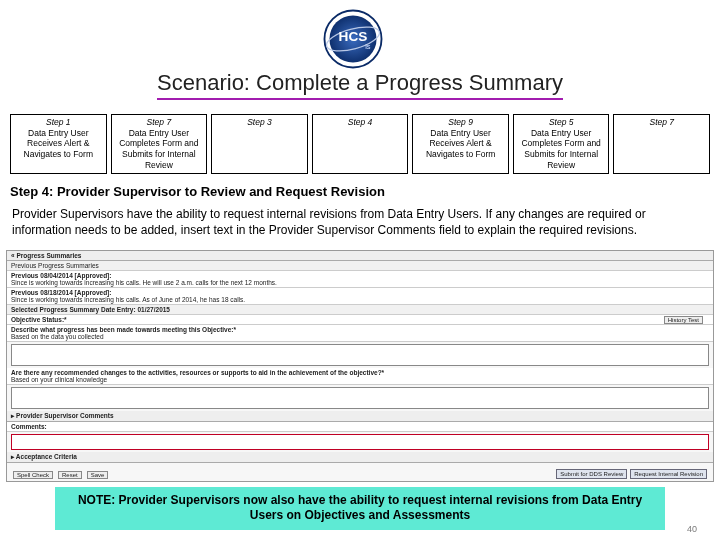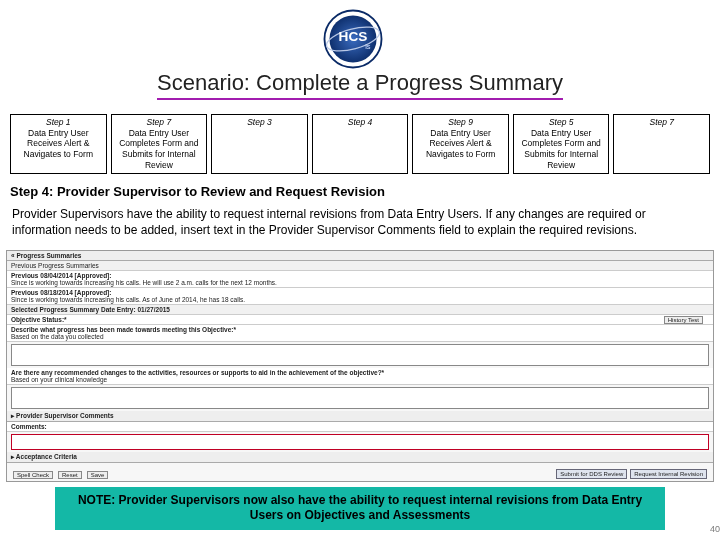--- a/index.html
+++ b/index.html
@@ -79,28 +79,28 @@
   .sm-btn {
     border:1px solid #667; background:#dfe4ee; font-size:6px; padding:1px 3px;
   }
   .sm-btnbar-left {
     position:absolute; bottom:2px; left:6px; display:flex; gap:3px;
   }
   .sm-right-pill { position:absolute; right:8px; }
   .note-banner {
     position: absolute;
     left: 55px; right: 55px; bottom: 10px;
-    background: #14b8a6;
+    background: #5eead4;
     text-align: center;
     font-size: 12px; font-weight: 700;
     padding: 6px 8px;
     line-height: 1.3;
   }
   .pagenum {
-    position: absolute; right: 0; bottom: 6px;
+    position: absolute; right: 23px; bottom: 6px;
     font-size: 9px; color: #7a7a7a;
   }
 </style>
 </head>
 <body>
 
 <div class="header">
   <svg class="logo" viewBox="0 0 100 100">
     <defs>
       <radialGradient id="g1" cx="50%" cy="50%" r="55%">

